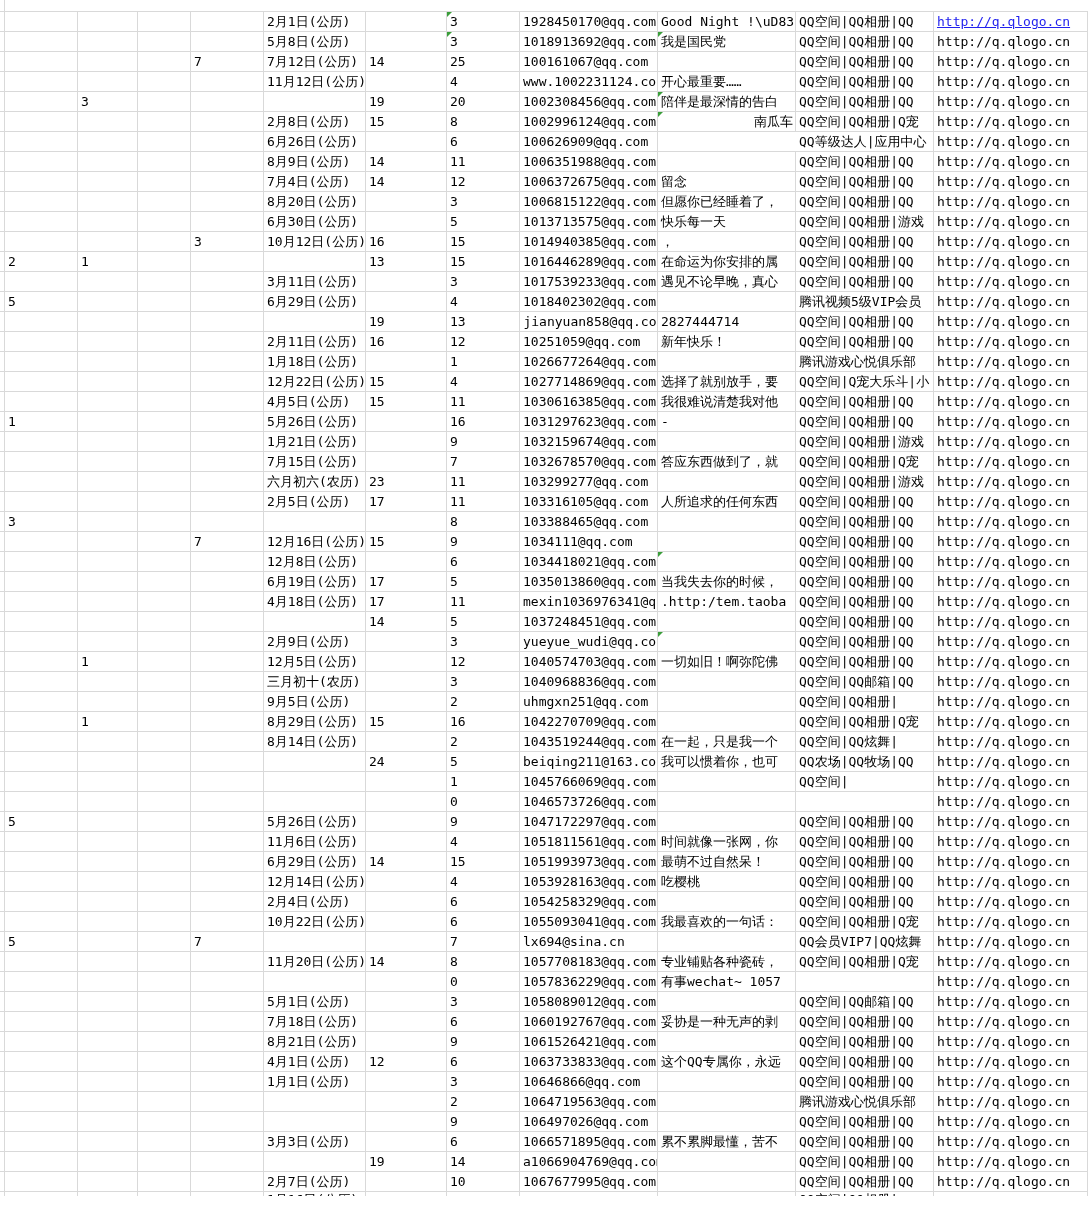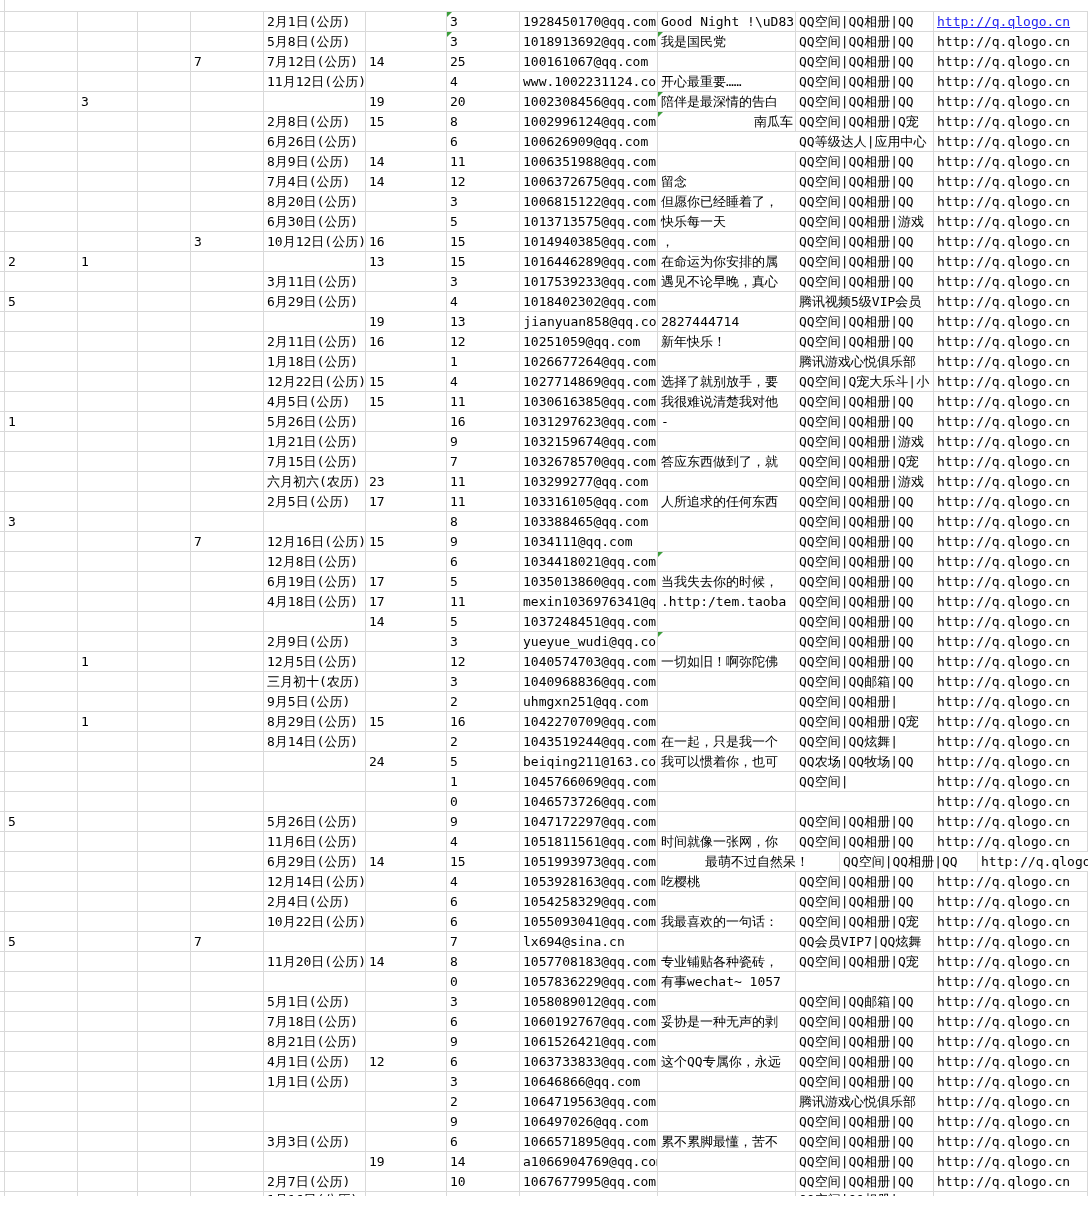--- a/index.html
+++ b/index.html
@@ -636,21 +636,21 @@
     <div class="row ">
       <div class="cell" style="width: 5px;"></div>
       <div class="cell" style="width: 73px;"></div>
       <div class="cell" style="width: 60px;"></div>
       <div class="cell" style="width: 53px;"></div>
       <div class="cell" style="width: 73px;"></div>
       <div class="cell" style="width: 102px;">6月29日(公历)</div>
       <div class="cell" style="width: 81px;">14</div>
       <div class="cell" style="width: 73px;">15</div>
       <div class="cell" style="width: 138px;">1051993973@qq.com</div>
-      <div class="cell" style="width: 138px; margin-left: 44px;">最萌不过自然呆！</div>
+      <div class="cell" style="width: 138px;">最萌不过自然呆！</div>
       <div class="cell" style="width: 138px;">QQ空间|QQ相册|QQ</div>
       <div class="cell" style="width: 154px;">http://q.qlogo.cn</div>
     </div>
     <div class="row ">
       <div class="cell" style="width: 5px;"></div>
       <div class="cell" style="width: 73px;"></div>
       <div class="cell" style="width: 60px;"></div>
       <div class="cell" style="width: 53px;"></div>
       <div class="cell" style="width: 73px;"></div>
       <div class="cell" style="width: 102px;">12月14日(公历)</div>

